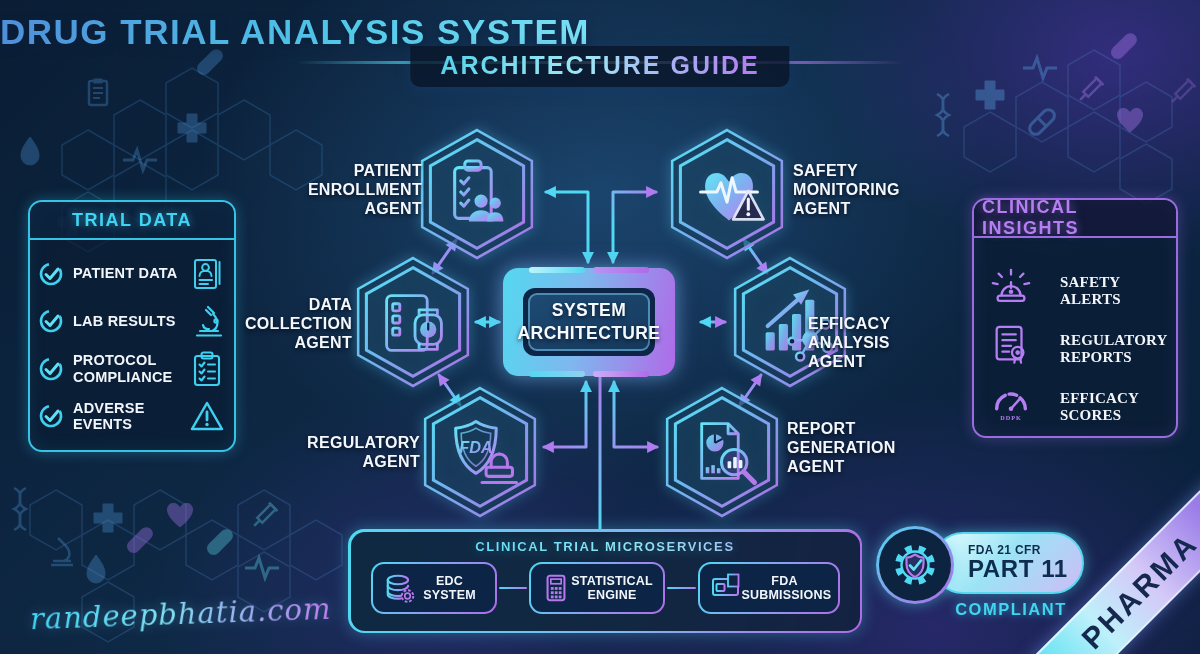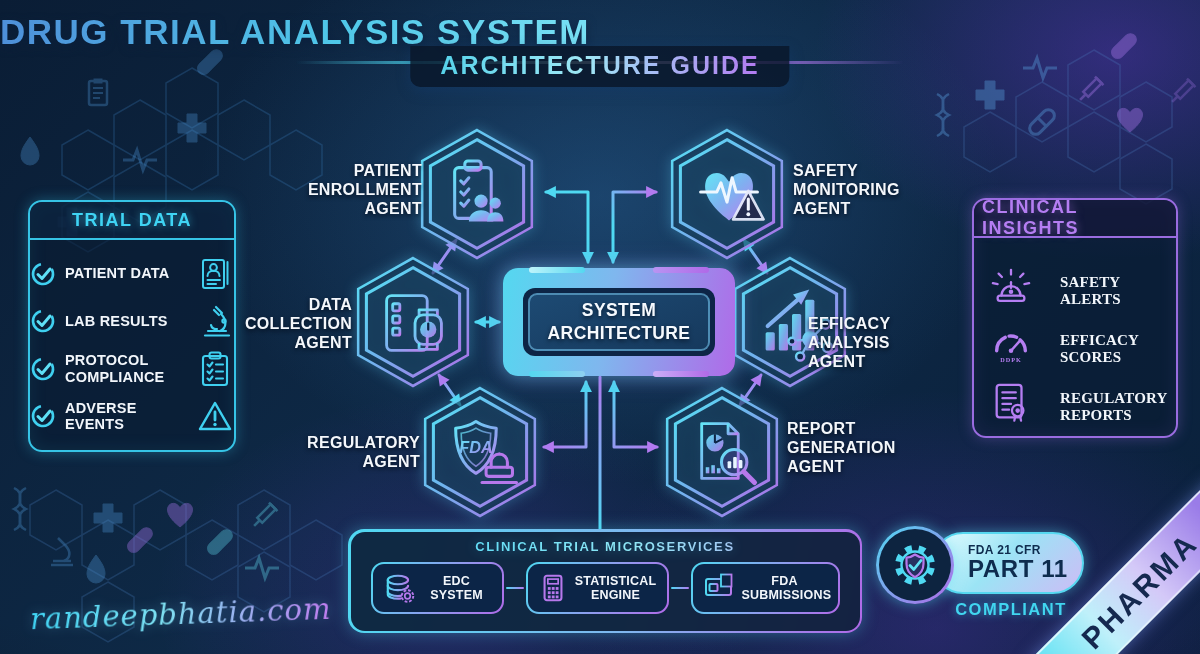--- a/index.html
+++ b/index.html
@@ -53,36 +53,36 @@
   }
   #trial-panel { left:28px; top:200px; width:208px; height:252px;
     border:2px solid #36c4e6; box-shadow:0 0 14px rgba(54,196,230,.35), inset 0 0 18px rgba(54,196,230,.10); }
   #trial-panel .panel-head { color:#3fd4f4; border-bottom:2px solid #36c4e6; background:rgba(13,38,66,.6);
     text-shadow:0 0 8px rgba(63,212,244,.6); }
   #insights-panel { left:972px; top:198px; width:206px; height:240px;
     border:2px solid #9a6ce0; box-shadow:0 0 14px rgba(154,108,224,.35), inset 0 0 18px rgba(154,108,224,.10); }
   #insights-panel .panel-head { color:#b57ef2; border-bottom:2px solid #9a6ce0; background:rgba(24,22,56,.55);
     text-shadow:0 0 8px rgba(181,126,242,.6);padding-left:8px; }
 
-  .panel-body { padding:10px 0; display:flex; flex-direction:column; }
+  .panel-body { padding:10px 8px; display:flex; flex-direction:column; }
   .trow { display:flex; align-items:center; gap:9px; flex:1; }
   .trow .tlabel { flex:1; color:#f2f6fb; font-weight:bold; font-size:14.5px; line-height:1.15; letter-spacing:.2px; }
   .trow .ricon { width:38px; display:flex; justify-content:center; }
   .irow { display:flex; align-items:flex-end; gap:28px; flex:1;font-family:Liberation Serif, serif; }
   .irow .ilabel { color:#f2f6fb; font-weight:bold; font-size:15px; line-height:1.15; max-width:100px; letter-spacing:.2px; }
 
   
   .hexcard { position:absolute; width:122px; height:134px; z-index:2; }
   .hexcard svg { width:122px; height:134px; filter:drop-shadow(0 0 7px rgba(90,200,245,.45)); }
   .agent-label { position:absolute; z-index:2; color:#f4f7fb; font-weight:bold; font-size:16px;
     line-height:1.18; letter-spacing:.3px; text-shadow:0 2px 4px rgba(5,15,30,.9); }
   .al-right { text-align:right; }
 
   
-  #center-box { position:absolute; left:503px; top:268px; width:232px; height:108px; z-index:2;
+  #center-box { position:absolute; left:503px; top:268px; width:172px; height:108px; z-index:2;
     border-radius:15px; padding:20px;
     background:linear-gradient(100deg,#54d8f0 0%,#7fb7ee 45%,#b06ae8 100%);
     box-shadow:0 0 18px rgba(84,216,240,.45), 0 0 26px rgba(176,106,232,.3); }
   #center-box .cb-mid { width:100%; height:100%; border-radius:12px; background:#0d2546; padding:5px; }
   #center-box .cb-inner { width:100%; height:100%; border-radius:9px;
     background:linear-gradient(160deg,#1d4a73 0%,#16395d 100%);
     border:2px solid rgba(120,200,240,.55);
     display:flex; align-items:center; justify-content:center; text-align:center;
     color:#f6fafe; font-weight:bold; font-size:17.5px; line-height:1.3; letter-spacing:.4px;
     text-shadow:0 2px 4px rgba(5,15,30,.8); padding:0 10px; }
@@ -103,21 +103,21 @@
   #micro-panel .mp-inner { width:100%; height:100%; border-radius:14px; background:rgba(11,30,55,.94);
     display:flex; flex-direction:column; }
   .mp-title { text-align:center; margin-top:7px; font-size:13px; font-weight:bold; letter-spacing:1.6px;
     background:linear-gradient(90deg,#3fd4f4 0%,#8fe6f5 55%,#b9a0ef 100%);
     -webkit-background-clip:text; background-clip:text; color:transparent;
     filter:drop-shadow(0 0 6px rgba(63,212,244,.35)); }
   .mp-row { flex:1; display:flex; align-items:center; padding:0 20px 8px; }
   .svc { border-radius:13px; padding:2px; height:52px;
     background:linear-gradient(120deg,#4fd9f2 0%,#8f9bee 55%,#b06ae8 100%); flex:0 0 auto; }
   .svc-inner { height:100%; border-radius:11px; background:#0c2547; display:flex; align-items:center;
-    gap:7px; padding:15px 10px; }
+    padding:15px 10px; }
   .svc-label { color:#f2f6fb; font-weight:bold; font-size:12.5px; line-height:1.15; text-align:center; letter-spacing:.2px; }
   .svc-conn { flex:1; height:2.5px; margin:0 2px; align-self:center;
     background:linear-gradient(90deg,#4fd9f2,#b27af0); border-radius:2px; }
 
   
   #badge { position:absolute; left:876px; top:526px; width:260px; height:100px; z-index:2; }
   .badge-pill { position:absolute; left:56px; top:6px; width:152px; height:62px; border-radius:31px;
     background:linear-gradient(135deg,#e6fdff 0%,#9be4f5 45%,#cdbcf6 100%);
     border:2px solid #56d8f0; box-shadow:0 0 14px rgba(86,216,240,.5);
     display:flex; flex-direction:column; justify-content:center; padding-left:34px; }
@@ -446,47 +446,47 @@
             <line x1="22" y1="3" x2="22" y2="8"></line>
               <line x1="9" y1="7" x2="12.5" y2="10.5"></line>
             <line x1="35" y1="7" x2="31.5" y2="10.5"></line>
               <line x1="3" y1="17" x2="8" y2="18"></line>
               <line x1="41" y1="17" x2="36" y2="18"></line>
           </g>
           </svg>
         <div class="ilabel">SAFETY ALERTS</div>
       </div>
       <div class="irow">
-        <svg width="44" height="42" viewBox="0 0 44 42">
-          <g stroke="#b57ef2" stroke-width="3.6" fill="none" stroke-linecap="round">
-            <path d="M7 27 A 15.5 15.5 0 0 1 16 13"></path>
-            <path d="M20 11.7 A 15.5 15.5 0 0 1 28 13" stroke-dasharray="8 3"></path>
-            <path d="M31.5 15.5 A 15.5 15.5 0 0 1 37 27"></path>
-          </g>
-          <line x1="22" y1="27" x2="31" y2="17" stroke="#b57ef2" stroke-width="2.6" stroke-linecap="round"></line>
-          <circle cx="22" cy="27" r="2.4" fill="#b57ef2"></circle>
-          <text x="22" y="38.5" text-anchor="middle" font-size="6.5" font-weight="bold" fill="#b57ef2" letter-spacing="1">DDPK</text>
-        </svg>
-        <div class="ilabel">EFFICACY SCORES</div>
-      </div>
-      <div class="irow">
         <svg width="44" height="44" viewBox="0 0 44 44">
           <g stroke="#b57ef2" stroke-width="2.4" fill="none" stroke-linecap="round">
             <rect x="7" y="4" width="26" height="34" rx="3"></rect>
             <line x1="13" y1="12" x2="27" y2="12"></line>
               <line x1="13" y1="18" x2="27" y2="18"></line>
             <line x1="13" y1="24" x2="22" y2="24"></line>
               <line x1="13" y1="30" x2="20" y2="30"></line>
             <circle cx="29" cy="31" r="6"></circle>
             <path d="M26.5 36.5 L25.5 41.5"></path>
               <path d="M31.5 36.5 L32.5 41.5"></path>
           </g>
           <circle cx="29" cy="31" r="2.4" fill="#b57ef2"></circle>
         </svg>
         <div class="ilabel">REGULATORY REPORTS</div>
+      </div>
+      <div class="irow">
+        <svg width="44" height="42" viewBox="0 0 44 42">
+          <g stroke="#b57ef2" stroke-width="3.6" fill="none" stroke-linecap="round">
+            <path d="M7 27 A 15.5 15.5 0 0 1 16 13"></path>
+            <path d="M20 11.7 A 15.5 15.5 0 0 1 28 13" stroke-dasharray="8 3"></path>
+            <path d="M31.5 15.5 A 15.5 15.5 0 0 1 37 27"></path>
+          </g>
+          <line x1="22" y1="27" x2="31" y2="17" stroke="#b57ef2" stroke-width="2.6" stroke-linecap="round"></line>
+          <circle cx="22" cy="27" r="2.4" fill="#b57ef2"></circle>
+          <text x="22" y="38.5" text-anchor="middle" font-size="6.5" font-weight="bold" fill="#b57ef2" letter-spacing="1">DDPK</text>
+        </svg>
+        <div class="ilabel">EFFICACY SCORES</div>
       </div>
     </div>
   </div>
 
   <div class="hexcard" style="left:416px; top:127px;">
     <svg viewBox="0 0 120 132">
       <path d="M60 3 L114 33.5 V98.5 L60 129 L6 98.5 V33.5 Z" fill="rgba(13,38,66,.55)" stroke="url(#lgHex)" stroke-width="2.5"></path>
       <path d="M60 12.5 L105.9 38.4 V93.6 L60 119.5 L14.1 93.6 V38.4 Z" fill="none" stroke="url(#lgHex)" stroke-width="3"></path>
       <g stroke="url(#lgIcon)" stroke-width="3" fill="none" stroke-linecap="round" stroke-linejoin="round">
         <rect x="38" y="40" width="36" height="50" rx="4"></rect>

